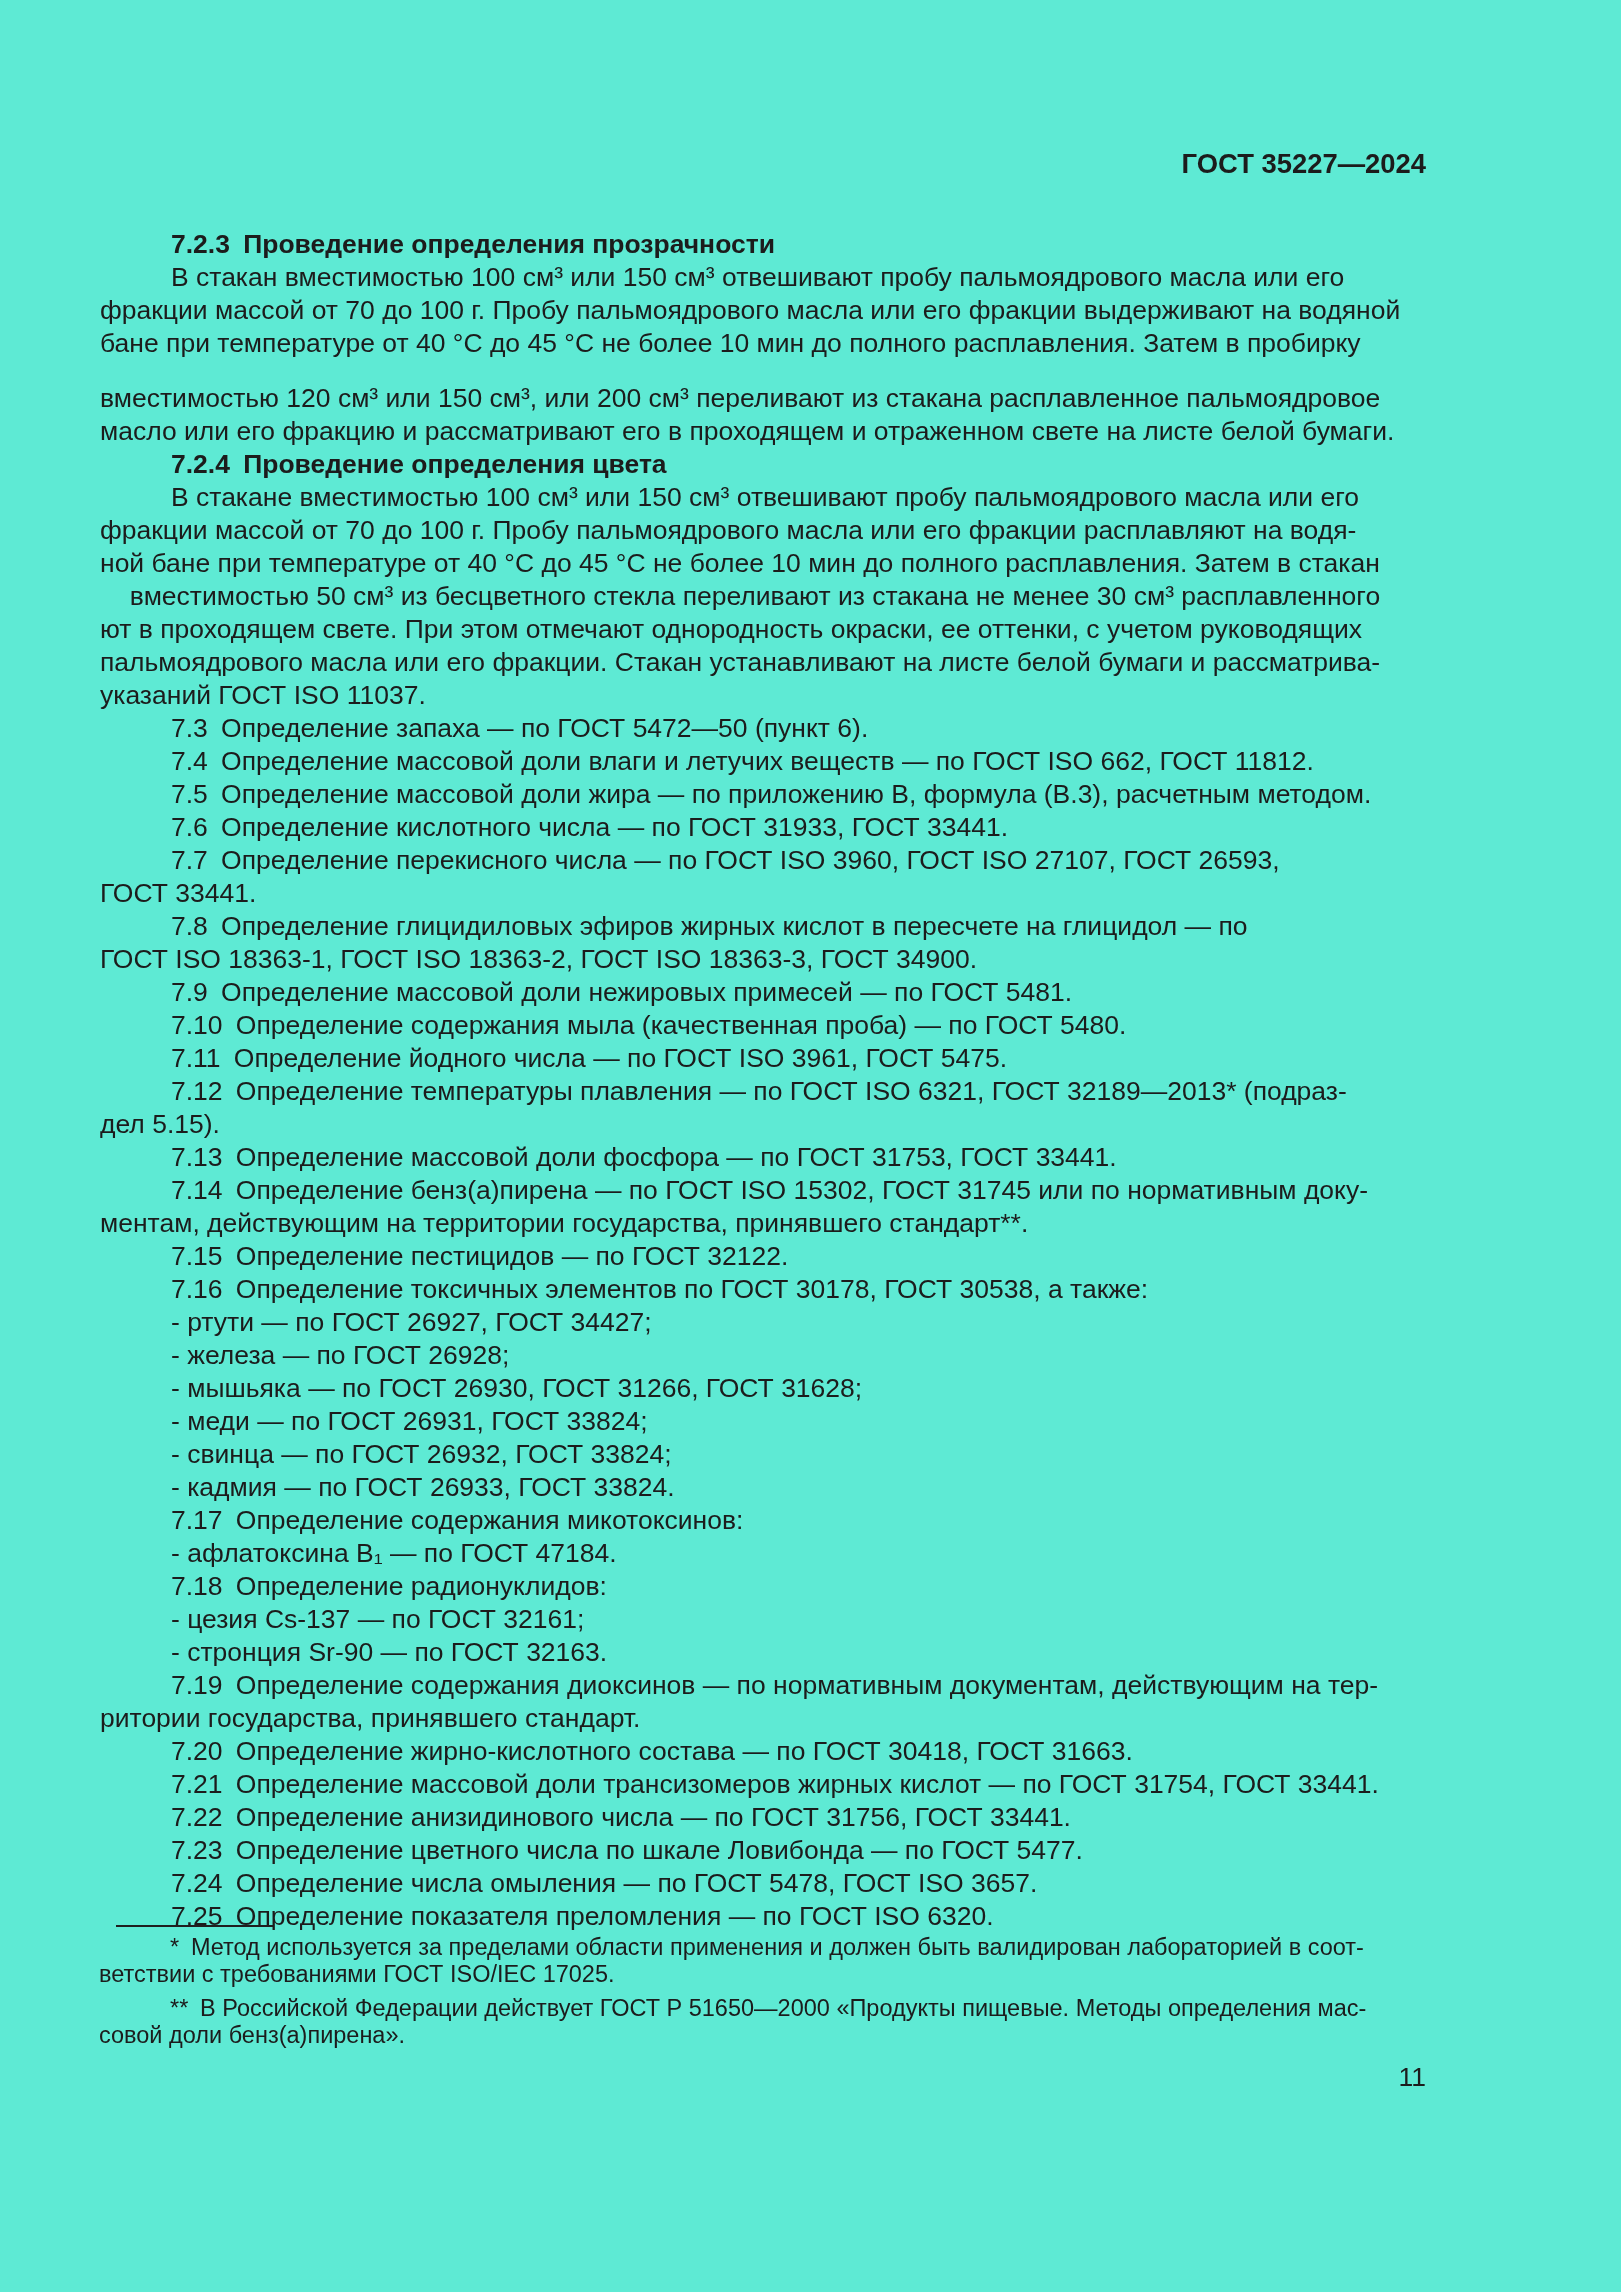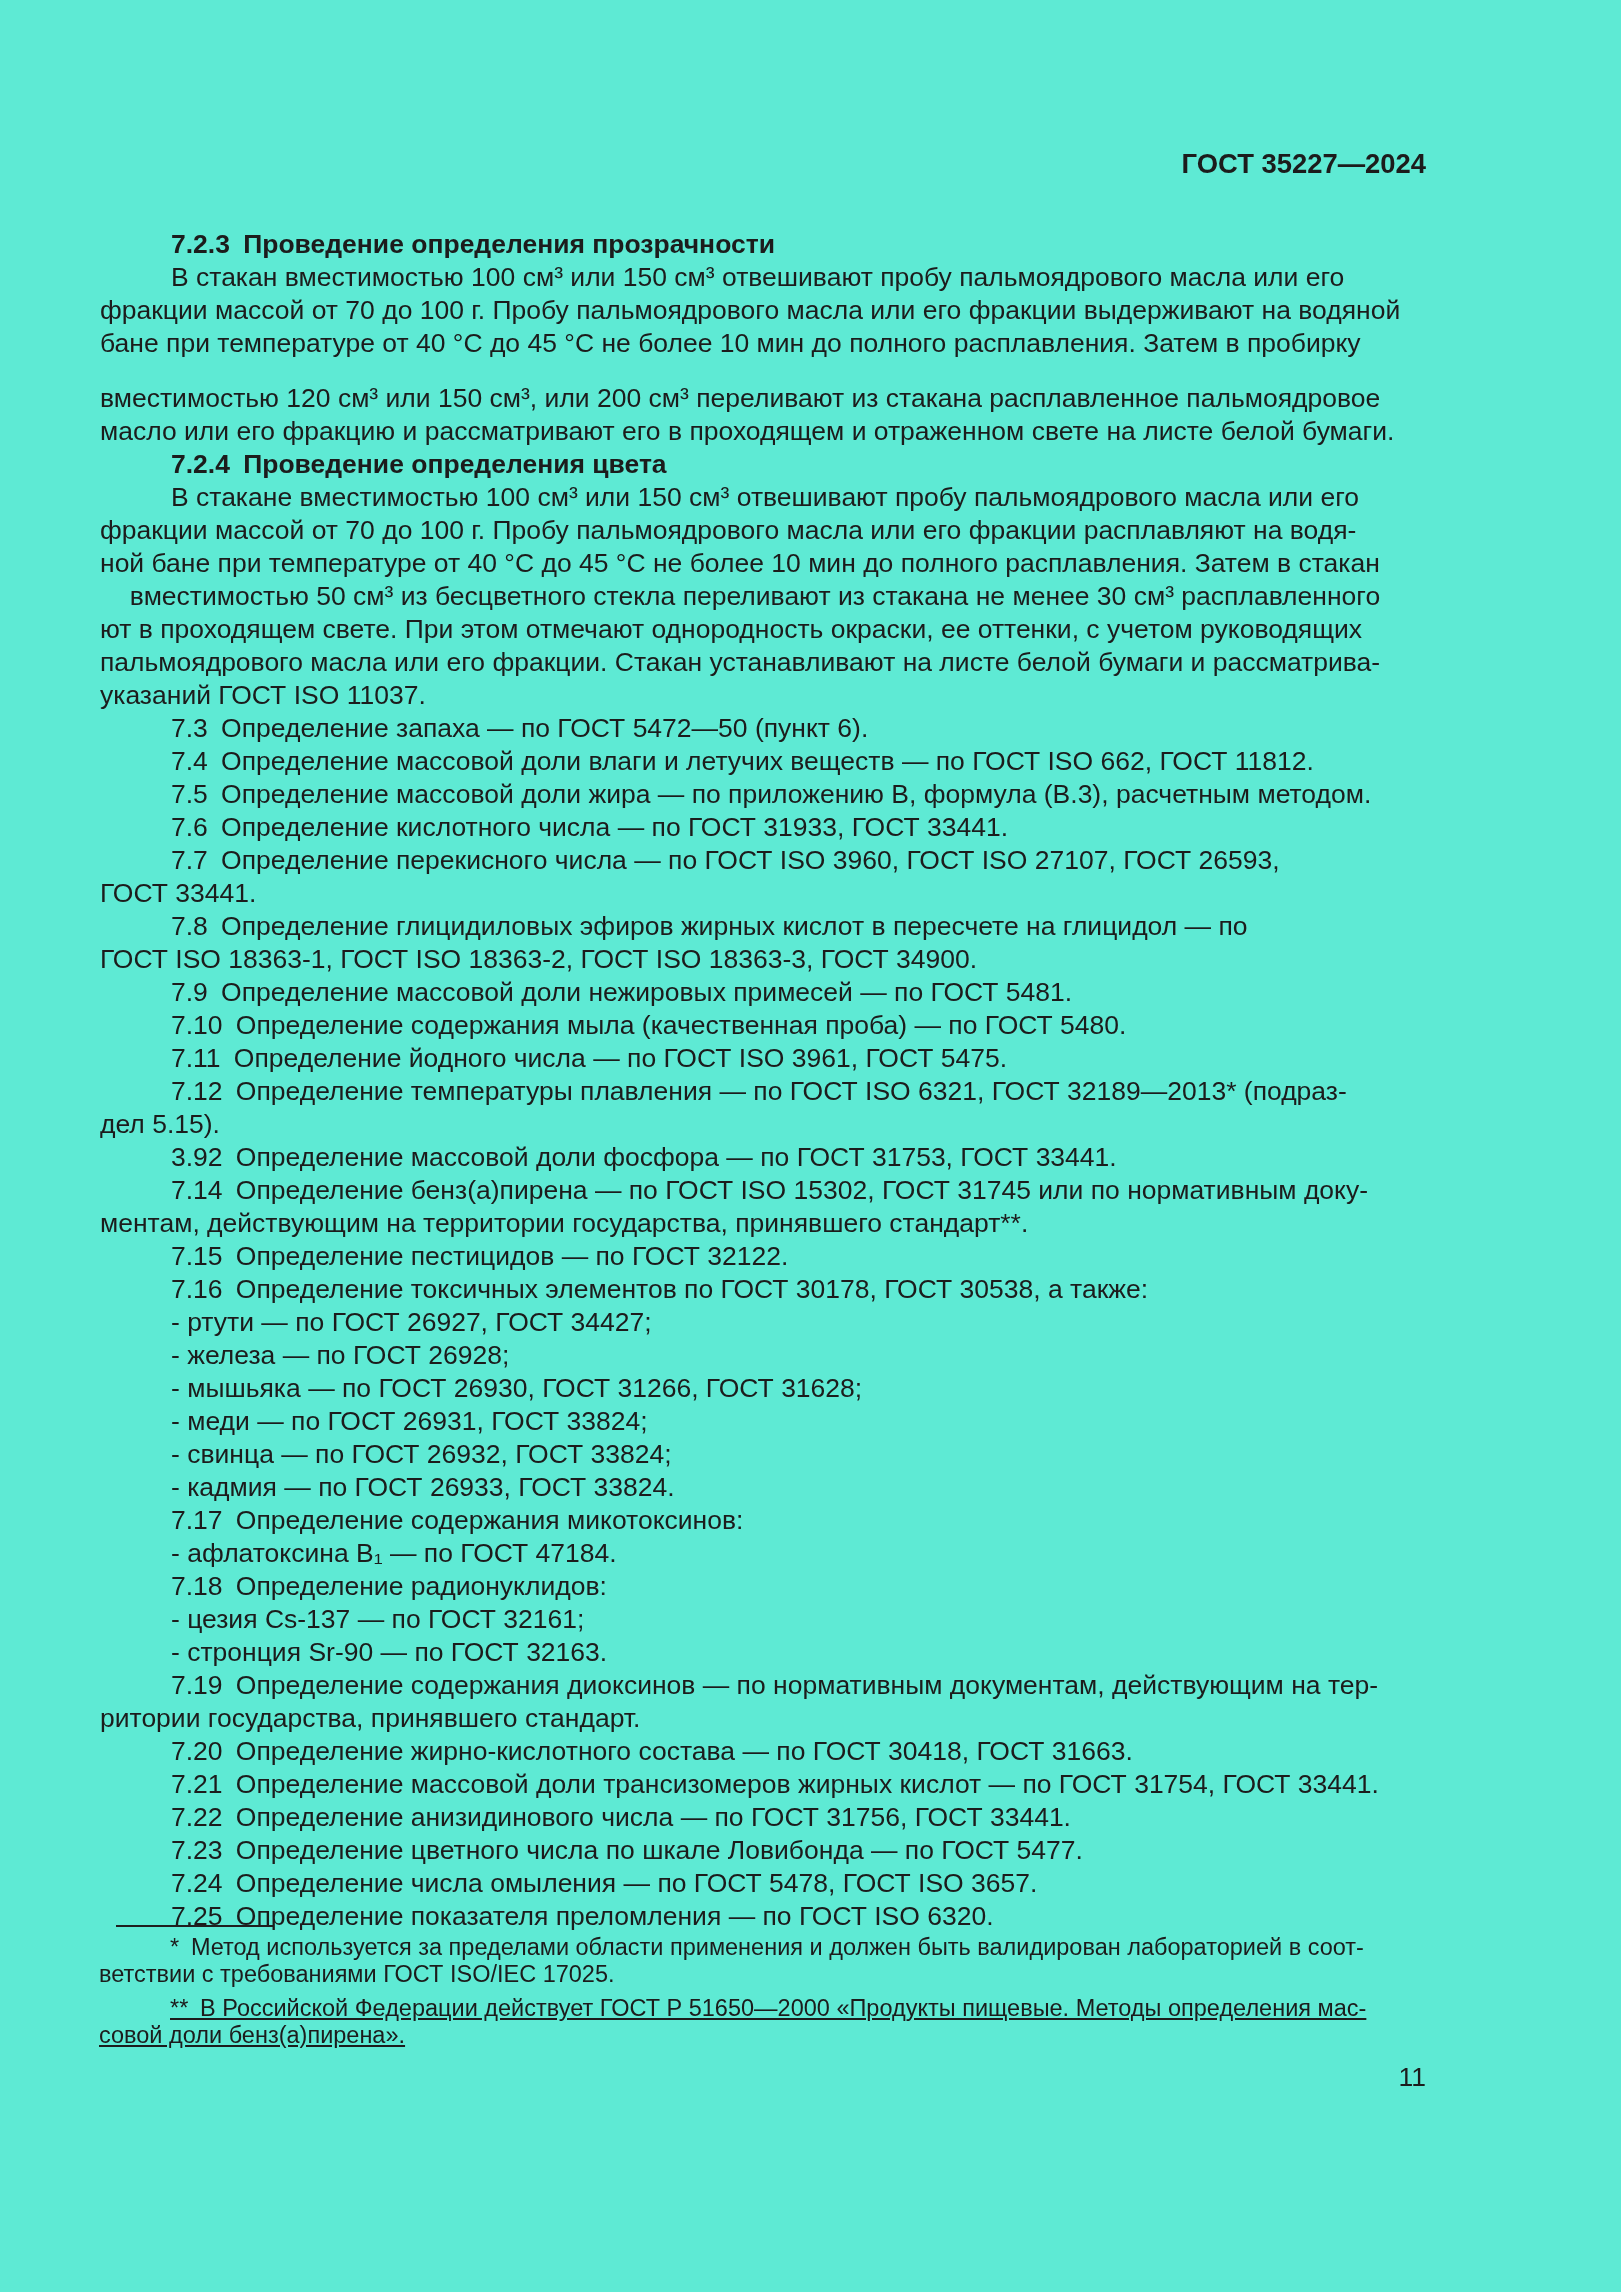--- a/index.html
+++ b/index.html
@@ -24,21 +24,21 @@
   .line.heading{font-weight:bold;}
   .line.indent{text-indent:71px;}
   .footnote-rule{
     position:absolute;left:116px;top:1925px;width:157px;height:0;
     border-top:2.9px solid #1f1f1f;
   }
   .footnotes{
     position:absolute;left:99px;top:1934px;width:1310px;
     font-size:23.5px;line-height:27px;
   }
-  .footnote + .footnote{margin-top:6.9px;text-decoration:underline;}
+  .footnote + .footnote{margin-top:6.9px;}
   .page-number{
     position:absolute;left:116px;top:2062px;width:1310px;
     text-align:right;font-size:26.5px;
   }
 </style>
 </head>
 <body>
 
 <div class="page">
   <div class="doc-header">ГОСТ 35227—2024</div>
@@ -64,21 +64,21 @@
       <div class="line indent">7.6 Определение кислотного числа — по ГОСТ 31933, ГОСТ 33441.</div>
       <div class="line indent justify" style="word-spacing: 0px;">7.7 Определение перекисного числа — по ГОСТ ISO 3960, ГОСТ ISO 27107, ГОСТ 26593,</div>
       <div class="line">ГОСТ 33441.</div>
       <div class="line indent justify" style="word-spacing: 0px;">7.8 Определение глицидиловых эфиров жирных кислот в пересчете на глицидол — по</div>
       <div class="line">ГОСТ ISO 18363-1, ГОСТ ISO 18363-2, ГОСТ ISO 18363-3, ГОСТ 34900.</div>
       <div class="line indent">7.9 Определение массовой доли нежировых примесей — по ГОСТ 5481.</div>
       <div class="line indent">7.10 Определение содержания мыла (качественная проба) — по ГОСТ 5480.</div>
       <div class="line indent">7.11 Определение йодного числа — по ГОСТ ISO 3961, ГОСТ 5475.</div>
       <div class="line indent justify" style="word-spacing: 0px;">7.12 Определение температуры плавления — по ГОСТ ISO 6321, ГОСТ 32189—2013* (подраз-</div>
       <div class="line">дел 5.15).</div>
-      <div class="line indent">3.92 Определение массовой доли фосфора — по ГОСТ 31753, ГОСТ 33441.</div>
+      <div class="line indent">7.13 Определение массовой доли фосфора — по ГОСТ 31753, ГОСТ 33441.</div>
       <div class="line indent justify" style="word-spacing: 0px;">7.14 Определение бенз(а)пирена — по ГОСТ ISO 15302, ГОСТ 31745 или по нормативным доку-</div>
       <div class="line">ментам, действующим на территории государства, принявшего стандарт**.</div>
       <div class="line indent">7.15 Определение пестицидов — по ГОСТ 32122.</div>
       <div class="line indent">7.16 Определение токсичных элементов по ГОСТ 30178, ГОСТ 30538, а также:</div>
       <div class="line indent">- ртути — по ГОСТ 26927, ГОСТ 34427;</div>
       <div class="line indent">- железа — по ГОСТ 26928;</div>
       <div class="line indent">- мышьяка — по ГОСТ 26930, ГОСТ 31266, ГОСТ 31628;</div>
       <div class="line indent">- меди — по ГОСТ 26931, ГОСТ 33824;</div>
       <div class="line indent">- свинца — по ГОСТ 26932, ГОСТ 33824;</div>
       <div class="line indent">- кадмия — по ГОСТ 26933, ГОСТ 33824.</div>

